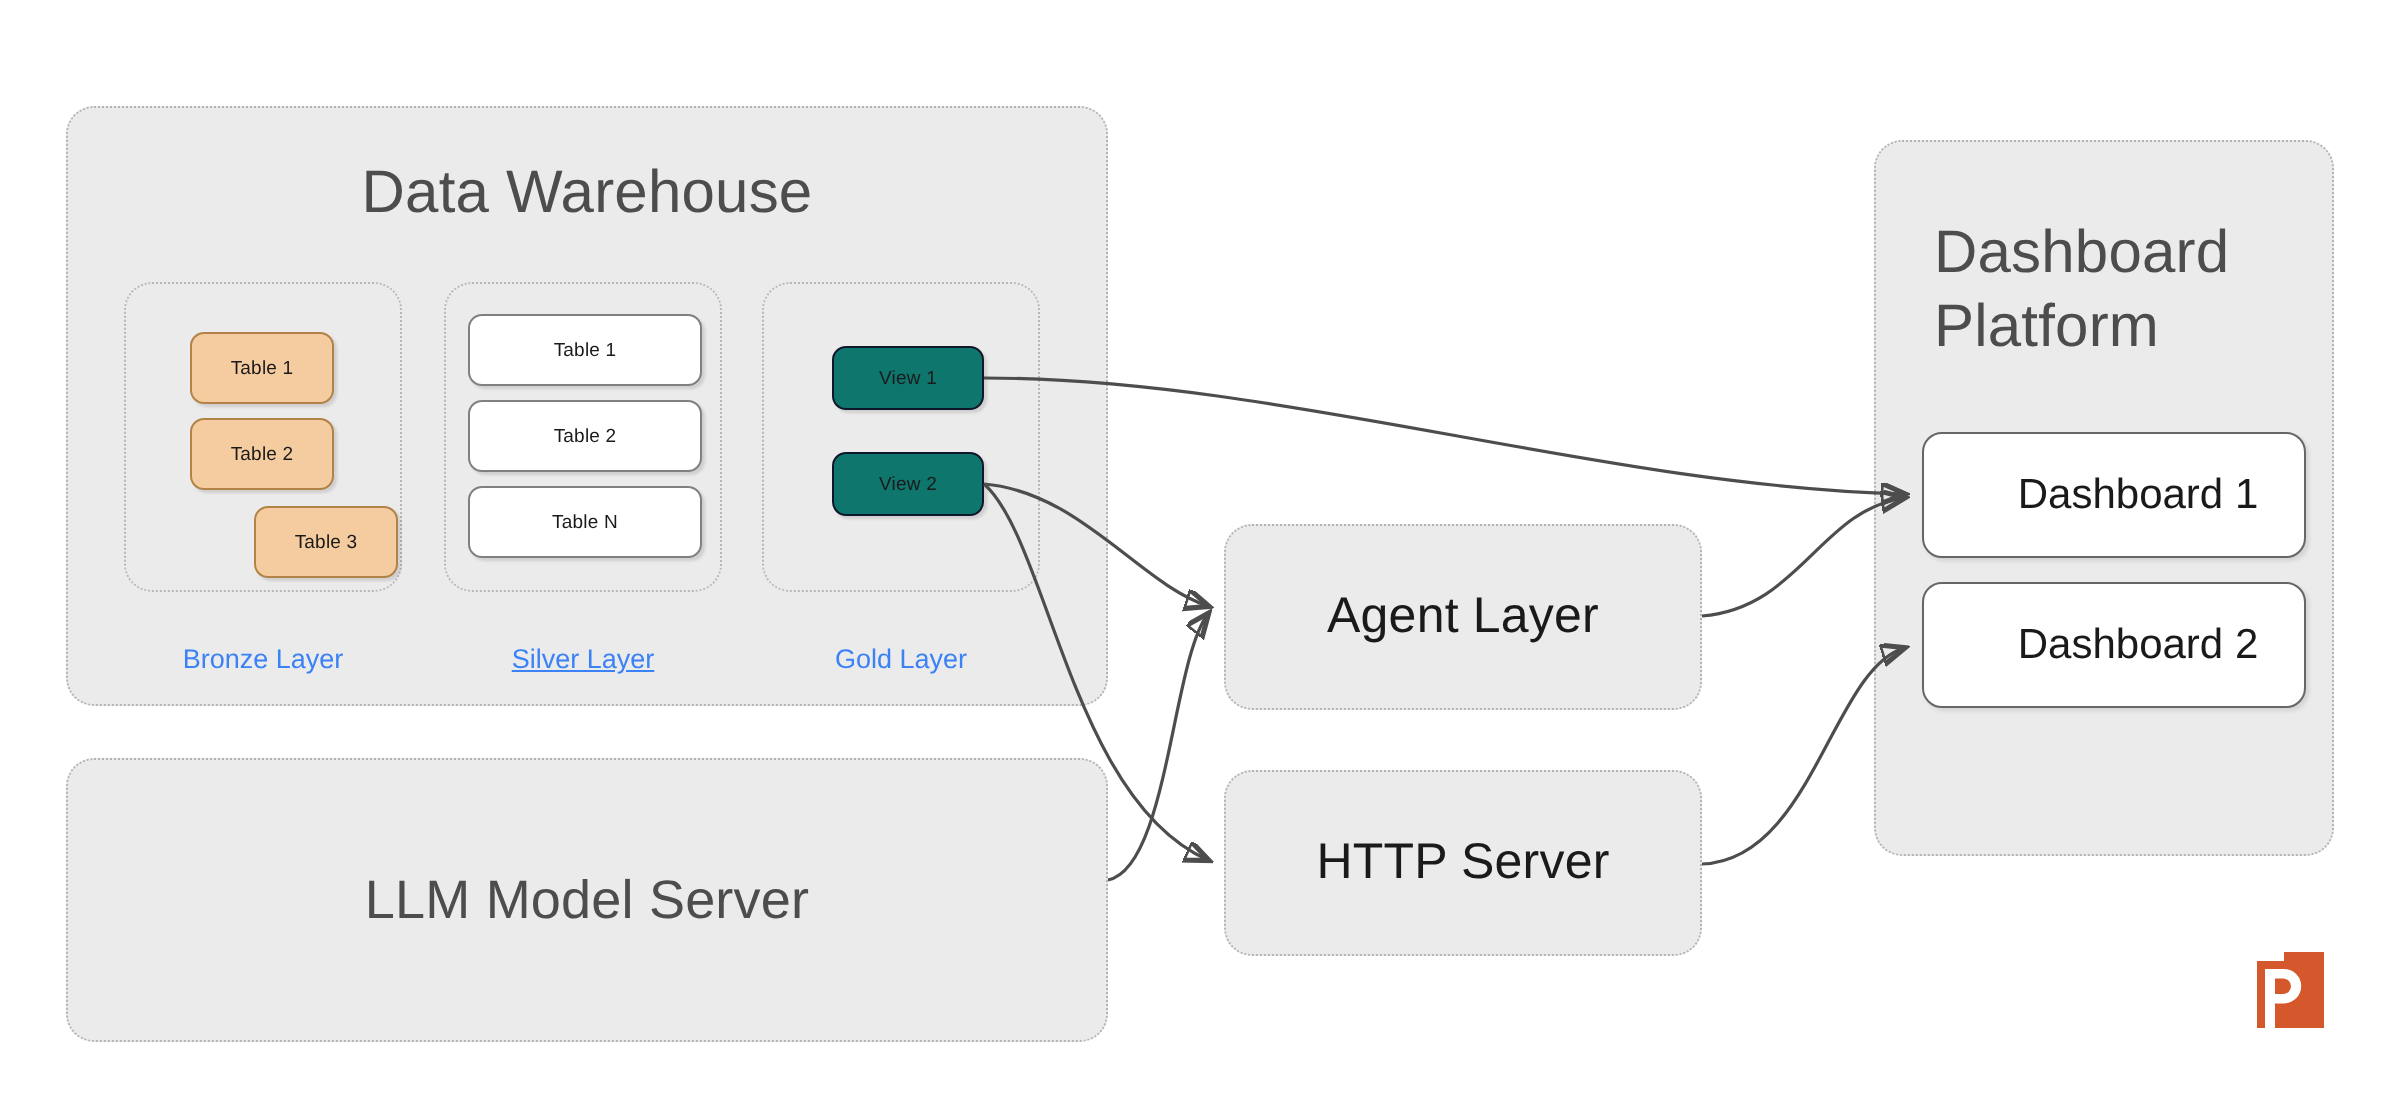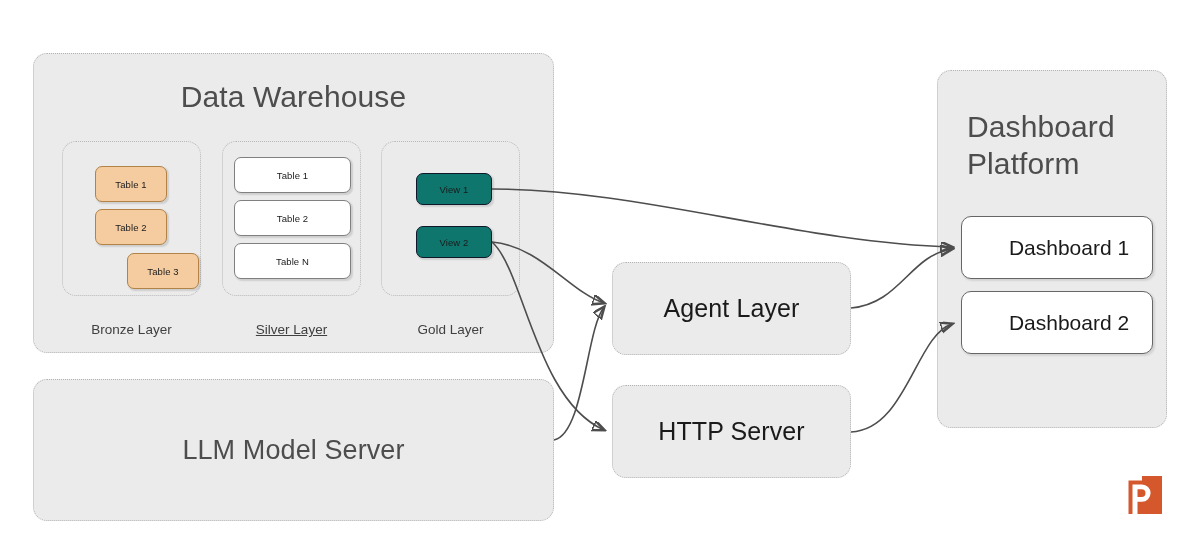--- a/index.html
+++ b/index.html
@@ -56,21 +56,21 @@
     letter-spacing: 0.1px;
   }
   .llm-title {
     color: #4d4d4d;
     font-size: 27px;
     font-weight: 400;
     letter-spacing: 0.1px;
   }
   .layer-label {
     position: absolute;
-    color: #404040;
+    color: #3b82f6;
     font-size: 13.5px;
     text-align: center;
     font-weight: 400;
   }
 
   
   .chip {
     position: absolute;
     box-sizing: border-box;
     display: flex;

